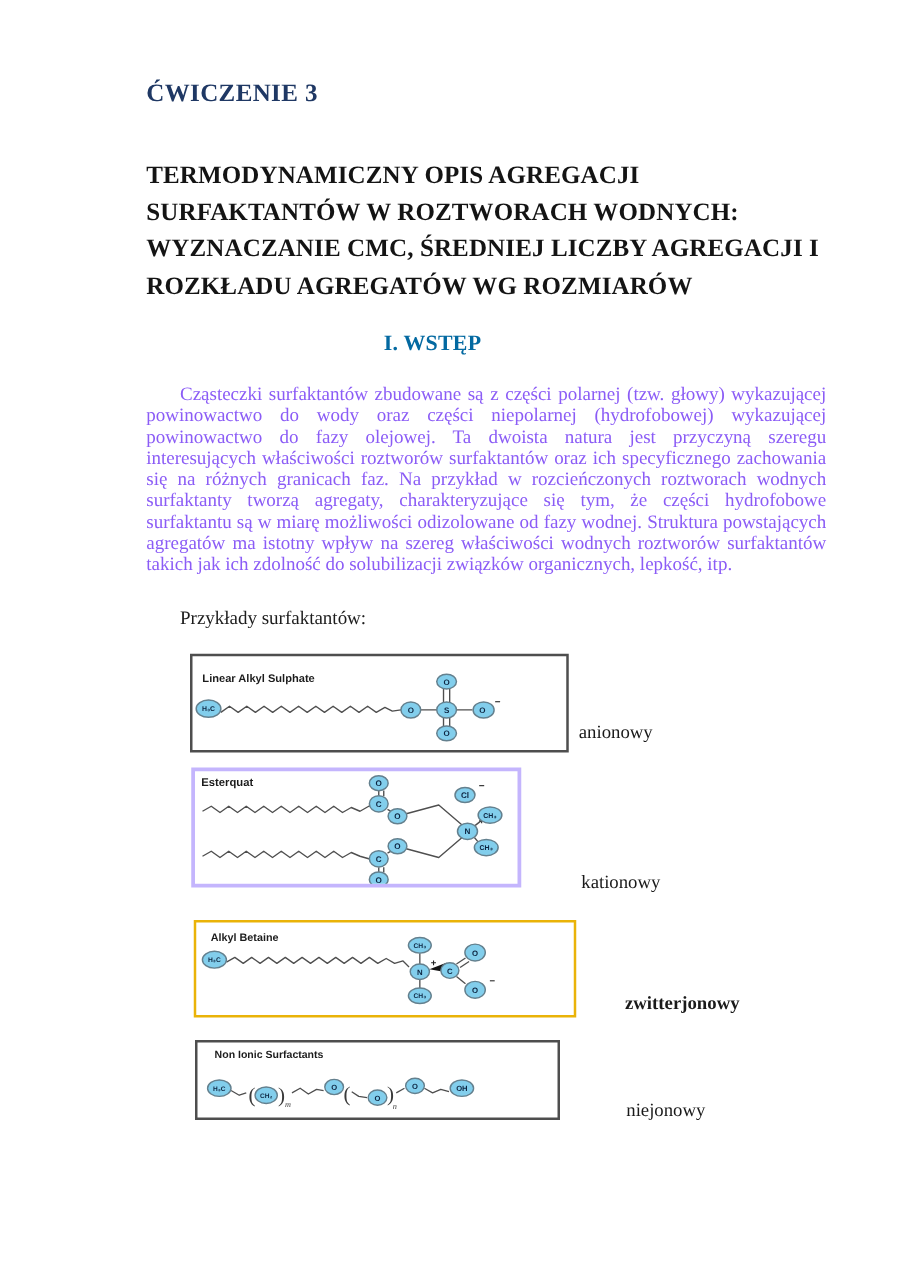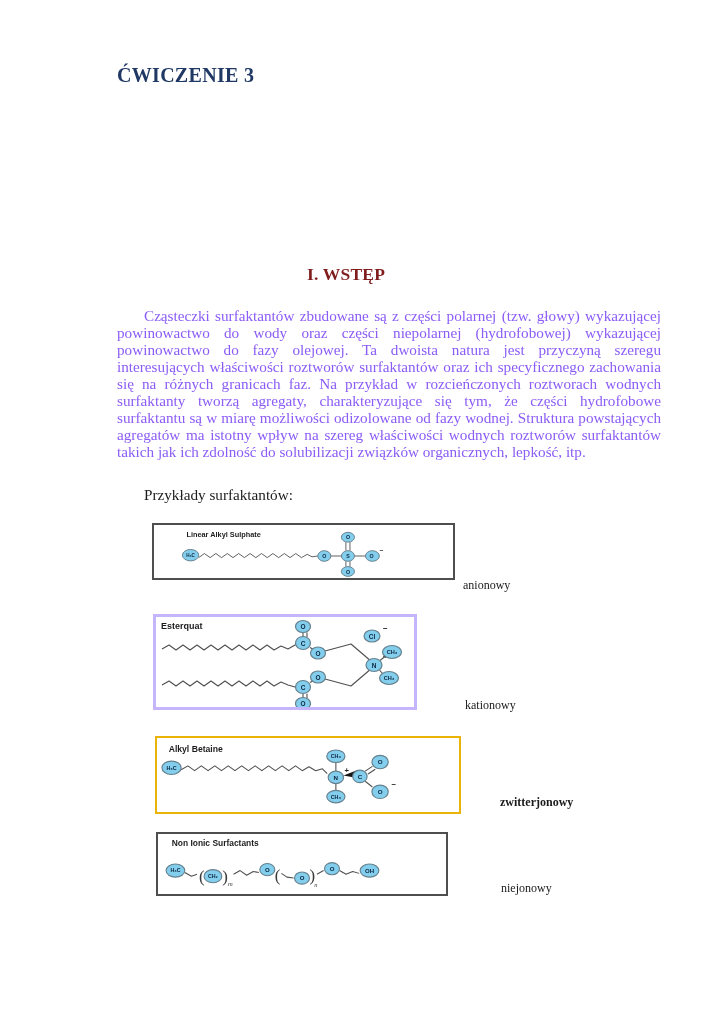--- a/index.html
+++ b/index.html
@@ -2,30 +2,30 @@
 <html><head>
 <meta charset="utf-8">
 <style>
   * { margin:0; padding:0; box-sizing:border-box; }
   html,body { background:#ffffff; }
   body { width:724px; height:1024px; position:relative; font-family:"Liberation Serif",serif; overflow:hidden; }
   .page { position:absolute; inset:0; background:#fff; }
   .h-exercise { position:absolute; left:117px; top:64px; font-size:20px; font-weight:bold; color:#1F3864; letter-spacing:.3px; }
   .h-title { position:absolute; left:117px; top:126px; width:548px; font-size:20px; font-weight:bold; color:#141414; line-height:29.5px; letter-spacing:.1px; }
   .h-title span { display:block; }
-  .h-section { position:absolute; left:117px; top:264px; width:544px; padding-right:86px; text-align:center; font-size:17.5px; font-weight:bold; color:#7f1d1d; letter-spacing:.2px; }
+  .h-section { position:absolute; left:117px; top:264px; width:544px; padding-right:86px; text-align:center; font-size:17.5px; font-weight:bold; color:#0369a1; letter-spacing:.2px; }
   .para { position:absolute; left:117px; top:307px; width:544px; font-size:15.2px; line-height:17px; text-align:justify; text-indent:27px; color:#8b5cf6; }
   .examples { position:absolute; left:144px; top:486px; font-size:15.2px; color:#1c1c1c; }
   .figure { position:absolute; background:#fff; }
-  .fig1 { left:152px; top:523px; width:303px; height:57px; border:2px solid #4e4e4e; }
+  .fig1 { left:152px; top:523px; width:303px; height:79px; border:2px solid #4e4e4e; }
   .fig2 { left:153px; top:614px; width:264px; height:96px; border:3px solid #c4b5fd; }
   .fig3 { left:155px; top:736px; width:306px; height:78px; border:2px solid #eab308; }
   .fig4 { left:156px; top:832px; width:292px; height:64px; border:2px solid #4e4e4e; }
   .figure svg { display:block; width:100%; height:100%; }
-  .fig-label { position:absolute; font-size:12px; color:#1a1a1a; }
+  .fig-label { position:absolute; font-size:15px; color:#1a1a1a; }
   .lab1 { left:463px; top:578px; }
   .lab2 { left:465px; top:698px; }
   .lab3 { left:500px; top:795px;font-weight:bold; }
   .lab4 { left:501px; top:881px; }
   
   .chain { fill:none; stroke:#4f4f4f; stroke-width:1.1; stroke-linejoin:round; }
   .bond  { stroke:#4f4f4f; stroke-width:1.1; }
   .atom  { fill:#82CEEC; stroke:#64808E; stroke-width:1.2; }
   .al    { font:bold 6.5px "Liberation Sans",sans-serif; fill:#0c2440; text-anchor:middle; }
   .al.sm { font-size:5.6px; }
@@ -35,20 +35,26 @@
   .sub   { font:italic 7px "Liberation Serif",serif; fill:#3a3a3a; }
   .wedge { fill:#151515; }
 </style>
 </head>
 <body>
 
 <div class="page">
 
   <div class="h-exercise">ĆWICZENIE 3</div>
 
+  <div class="h-title">
+    <span>TERMODYNAMICZNY OPIS AGREGACJI</span>
+    <span>SURFAKTANTÓW W ROZTWORACH WODNYCH:</span>
+    <span>WYZNACZANIE CMC, ŚREDNIEJ LICZBY AGREGACJI I</span>
+    <span>ROZKŁADU AGREGATÓW WG ROZMIARÓW</span>
+  </div>
 
   <div class="h-section">I. WSTĘP</div>
 
   <p class="para">Cząsteczki surfaktantów zbudowane są z części polarnej (tzw. głowy) wykazującej powinowactwo do wody oraz części niepolarnej (hydrofobowej) wykazującej powinowactwo do fazy olejowej. Ta dwoista natura jest przyczyną szeregu interesujących właściwości roztworów surfaktantów oraz ich specyficznego zachowania się na różnych granicach faz. Na przykład w rozcieńczonych roztworach wodnych surfaktanty tworzą agregaty, charakteryzujące się tym, że części hydrofobowe surfaktantu są w miarę możliwości odizolowane od fazy wodnej. Struktura powstających agregatów ma istotny wpływ na szereg właściwości wodnych roztworów surfaktantów takich jak ich zdolność do solubilizacji związków organicznych, lepkość, itp.</p>
 
   <p class="examples">Przykłady surfaktantów:</p>
 
   <div class="figure fig1">
     <svg viewBox="0 0 303 65">
       <text class="ft" x="8" y="15">Linear Alkyl Sulphate</text>

